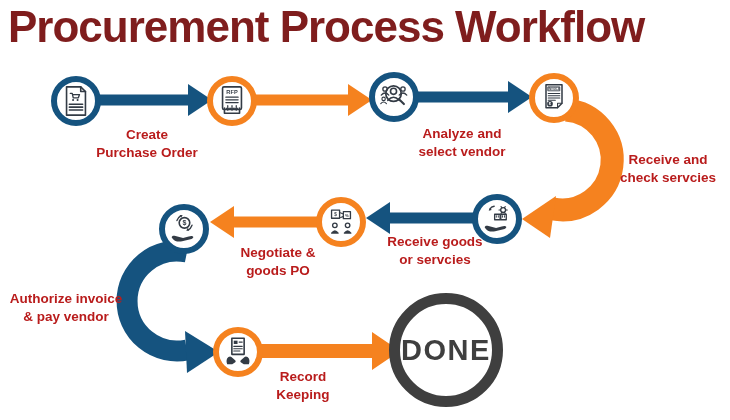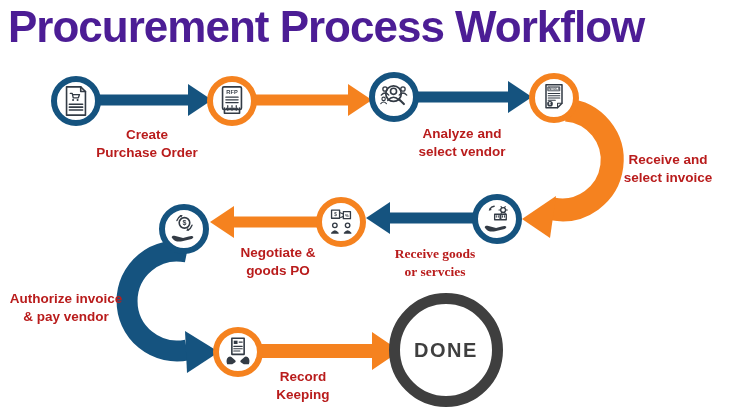--- a/index.html
+++ b/index.html
@@ -1,31 +1,31 @@
 <!DOCTYPE html>
 <html><head>
 <meta charset="utf-8">
 <style>
   html,body{margin:0;padding:0;background:#fff;}
   .canvas{position:relative;width:730px;height:420px;background:#ffffff;overflow:hidden;
           font-family:"Liberation Sans", sans-serif;}
   .page-title{position:absolute;left:8px;top:2px;font-size:44px;font-weight:bold;
-              letter-spacing:-1px;color:#4c1d95;white-space:nowrap;}
+              letter-spacing:-1px;color:#7f1d1d;white-space:nowrap;}
   .flow-svg{position:absolute;left:0;top:0;z-index:1;}
   .node{position:absolute;width:50px;height:50px;border-radius:50%;background:#fff;
         box-sizing:border-box;display:flex;align-items:center;justify-content:center;z-index:2;}
   .node.blue{border:6px solid #15537f;}
   .node.orange{border:6px solid #f5821f;}
   .node svg{display:block;}
   .step-label{position:absolute;z-index:2;text-align:center;font-size:13.5px;font-weight:bold;
               color:#b91c1c;line-height:1.3;}
   .done{position:absolute;left:389px;top:293px;width:114px;height:114px;border-radius:50%;
         background:#fff;border:11px solid #3f3f3f;box-sizing:border-box;display:flex;
         align-items:center;justify-content:center;z-index:2;}
-  .done-text{font-size:20px;font-weight:bold;letter-spacing:1.5px;color:#3f3f3f;}
+  .done-text{font-size:29px;font-weight:bold;letter-spacing:1.5px;color:#3f3f3f;}
   .ic{stroke:#333b45;stroke-width:1.7;fill:none;stroke-linecap:round;stroke-linejoin:round;}
   .icf{fill:#333b45;stroke:none;}
   .ict{fill:#333b45;font-family:"Liberation Sans",sans-serif;font-weight:bold;}
 </style>
 </head>
 <body>
 
 <div class="canvas">
 
   <div class="page-title">Procurement Process Workflow</div>
@@ -98,36 +98,36 @@
       <path class="ic" style="stroke-width:1.2" d="M27,24 H22 V29"></path>
       <rect class="ic" style="stroke-width:1" x="11.5" y="5.5" width="13" height="4.4"></rect>
       <text class="ict" x="18" y="8.9" font-size="3.2" text-anchor="middle">INVOICE</text>
       <path class="ic" style="stroke-width:1.2" d="M11.5,13 H24.5 M11.5,15.5 H24.5 M11.5,18 H24.5 M11.5,20.5 H19.5"></path>
       <circle class="icf" cx="13.5" cy="24.5" r="3.2"></circle>
       <text x="13.5" y="26.2" font-size="4.6" text-anchor="middle" fill="#ffffff" font-weight="bold">$</text>
     </svg>
   </div>
   <div class="step-label" style="left:598px;top:151px;width:140px;">
     <span>Receive and</span><br>
-    <span>select invoice</span>
+    <span>check servcies</span>
   </div>
 
   <div class="node blue" style="left:472px;top:194px;">
     <svg width="34" height="34" viewBox="0 0 36 36">
       <circle class="ic" style="stroke-width:1.4" cx="24.5" cy="8.5" r="2.6"></circle>
       <path class="ic" style="stroke-width:1.2" d="M27.3,8.5 H28.9 M25.9,10.9 L26.7,12.2 M23.1,10.9 L22.3,12.2 M21.7,8.5 H20.1 M23.1,6.1 L22.3,4.8 M25.9,6.1 L26.7,4.8"></path>
       <path class="ic" style="stroke-width:1.4" d="M15,4.5 a6,6 0 0 0 -4.6,3.2"></path>
       <polygon class="icf" points="9.2,9.2 12.4,8.4 10.6,5.8"></polygon>
       <rect class="ic" style="stroke-width:1.4" x="15.5" y="13" width="5.8" height="5.8"></rect>
       <rect class="ic" style="stroke-width:1.4" x="22" y="13" width="5.8" height="5.8"></rect>
       <path class="ic" style="stroke-width:1" d="M17.3,14.5 v1.6 M19.4,14.5 v1.6 M23.8,14.5 v1.6 M25.9,14.5 v1.6"></path>
       <path class="icf" d="M5,27 C7,31 12,32 16,31 L26,28.5 C28,28 28.5,26.5 27,25.8 C26,25.3 24.5,25.6 23,26 L17,27.5 L9,25.5 C6.5,24.9 5,25.5 5,27 Z"></path>
     </svg>
   </div>
-  <div class="step-label" style="left:365px;top:245px;width:140px;font-family:Liberation Serif, serif;">
+  <div class="step-label" style="left:365px;top:233px;width:140px;">
     <span>Receive goods</span><br>
     <span>or servcies</span>
   </div>
 
   <div class="node orange" style="left:316px;top:197px;">
     <svg width="34" height="34" viewBox="0 0 36 36">
       <rect class="ic" style="stroke-width:1.4" x="8" y="5.5" width="8.5" height="8.5"></rect>
       <text class="ict" x="12.2" y="12" font-size="5" text-anchor="middle">$</text>
       <rect class="ic" style="stroke-width:1.4" x="20.5" y="7" width="7.5" height="7.5"></rect>
       <text class="ict" x="24.2" y="12.4" font-size="4.4" text-anchor="middle">%</text>

